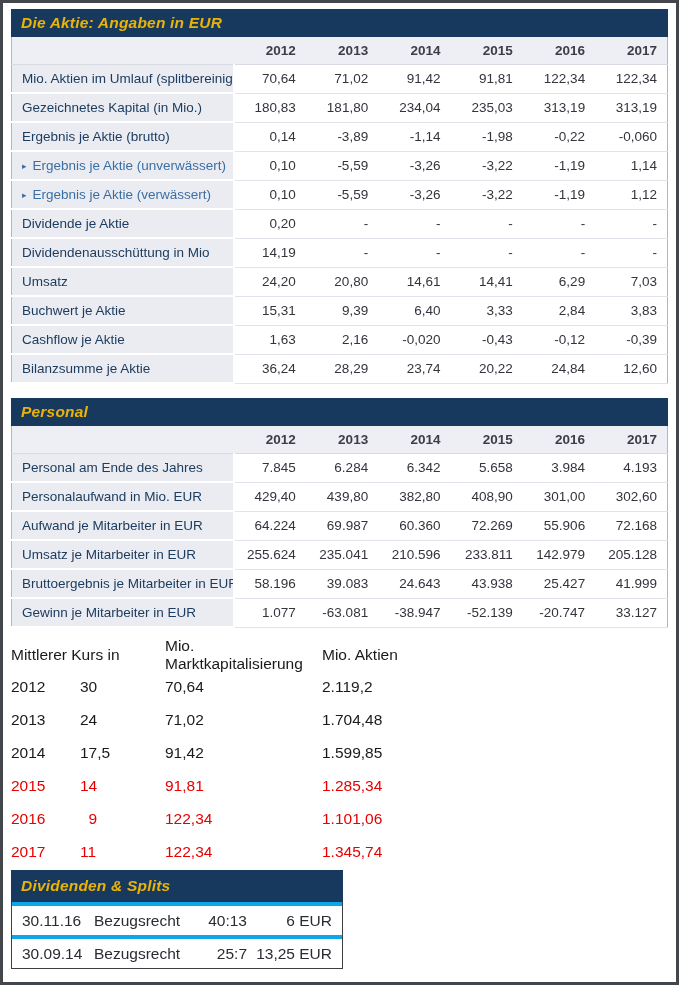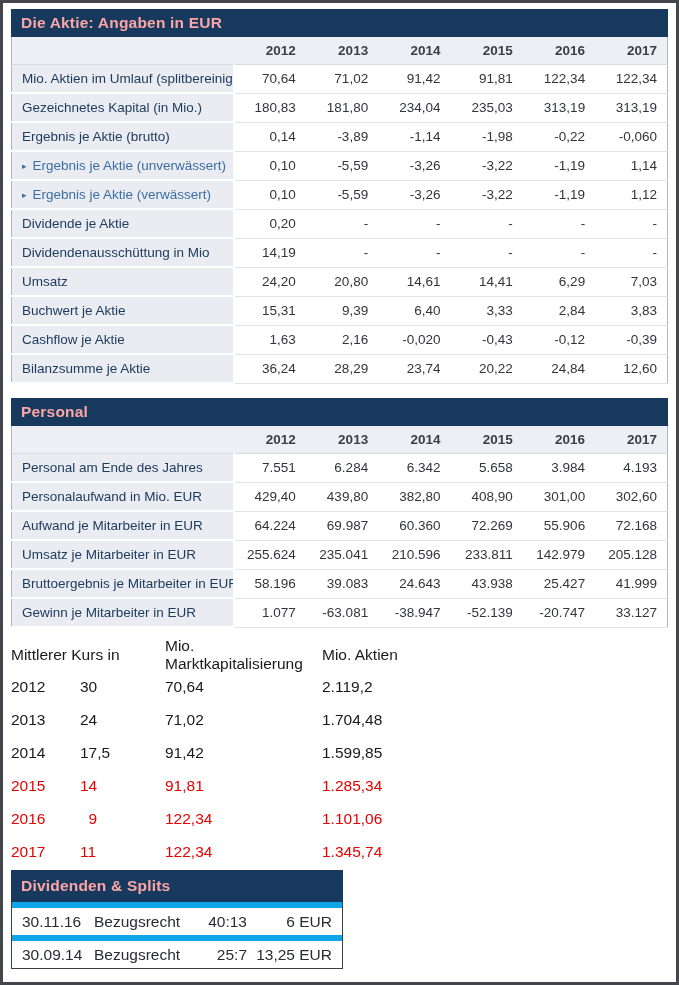--- a/index.html
+++ b/index.html
@@ -5,23 +5,23 @@
   * { box-sizing: border-box; }
   html,body { margin:0; padding:0; background:#888; }
   body { font-family: "Liberation Sans", sans-serif; }
   .page {
     width: 679px; height: 985px; background:#fff;
     border: 3px solid #43464b; padding: 6px 8px;
     position: relative; overflow: hidden;
   }
   
   .bar {
-    background:#17395e; color:#fca5a5; font-weight:bold;
+    background:#17395e; color:#eab308; font-weight:bold;
     font-size:15.5px; padding:5px 10px; height:28px;
-    display:flex; align-items:center; letter-spacing:.2px;
+    display:flex; align-items:center; letter-spacing:.2px;font-style:italic;
   }
   
   table.data {
     width:100%; border-collapse:collapse; table-layout:fixed;
     border:1px solid #b3b6bf; border-top:none;
     font-size:13.5px;
   }
   table.data col.c-label { width:222px; }
   table.data th, table.data td { padding:0 10px; height:29px; white-space:nowrap; overflow:hidden; }
   table.data thead th {
@@ -45,21 +45,21 @@
   .mcap-head { display:grid; grid-template-columns:154px 157px 1fr; height:33px; align-items:center; }
   .mcap-row  { display:grid; grid-template-columns:37px 117px 157px 1fr; height:33px; align-items:center; }
   .mcap-row.hl { color:#e60000; }
   .mcap .kurs { white-space:pre;margin-left:32px; }
   
   .div-table { width:332px; margin-top:3px; border:1px solid #3c3e44; border-top:none; font-size:15.5px; color:#2b2c33; }
   .div-table .bar { margin:-1px -1px 0 -1px; height:32px; }
   .div-row {
     display:grid; grid-template-columns:72px 105px 48px 1fr;
     padding:0 10px; height:33px; align-items:center;
-    border-top:6px solid #0ea5e9;
+    border-top:4px solid #0ea5e9;
   }
   .div-row:first-of-type { border-top:none; }
   .div-row .r { text-align:right; }
 </style>
 </head>
 <body>
 
 <div class="page">
 
   <div class="bar">
@@ -211,21 +211,21 @@
         <th>2013</th>
         <th>2014</th>
         <th>2015</th>
         <th>2016</th>
         <th>2017</th>
       </tr>
     </thead>
     <tbody>
       <tr>
         <td class="lbl">Personal am Ende des Jahres</td>
-        <td class="val">7.551</td>
+        <td class="val">7.845</td>
         <td class="val">6.284</td>
         <td class="val">6.342</td>
         <td class="val">5.658</td>
         <td class="val">3.984</td>
         <td class="val">4.193</td>
       </tr>
       <tr>
         <td class="lbl">Personalaufwand in Mio. EUR</td>
         <td class="val">429,40</td>
         <td class="val">439,80</td>

